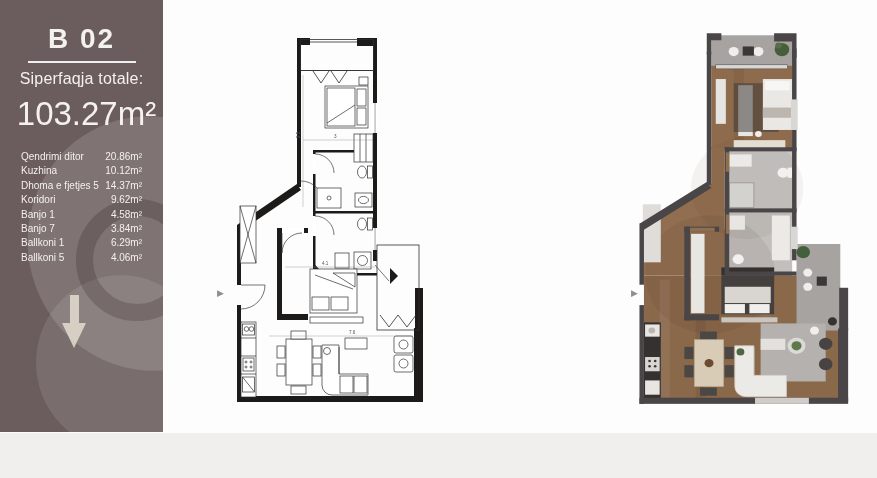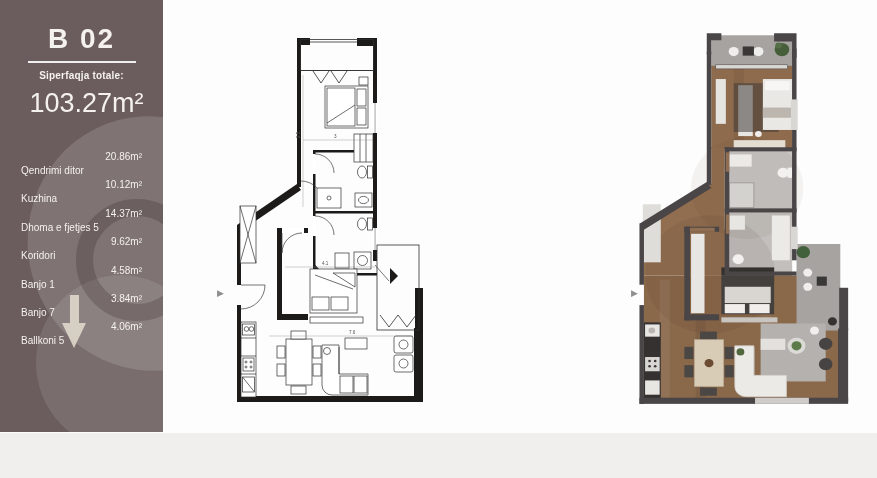--- a/index.html
+++ b/index.html
@@ -14,25 +14,25 @@
   }
   .wm-blob1{position:absolute;left:28px;top:116px;width:245px;height:255px;
     border-radius:50%;background:rgba(255,255,255,0.14);transform:rotate(-15deg);}
   .wm-blob2{position:absolute;left:36px;top:275px;width:170px;height:175px;
     border-radius:50%;background:rgba(255,255,255,0.10);}
   .wm-ring{position:absolute;left:76px;top:199px;width:88px;height:88px;
     border:17px solid rgba(42,28,28,0.22);border-radius:50%;box-sizing:content-box;}
   .sb-head{position:absolute;left:0;top:22px;width:100%;text-align:center;}
   .sb-title{font-size:28px;font-weight:800;letter-spacing:2px;line-height:34px;}
   .sb-rule{width:108px;height:2px;background:rgba(255,255,255,0.9);margin:5px auto 7px auto;}
-  .sb-sub{font-size:10px;font-weight:700;letter-spacing:.2px;}
-  .sb-total{font-size:27px;font-weight:400;margin-top:7px;padding-left:10px;}
+  .sb-sub{font-size:16px;font-weight:400;letter-spacing:.2px;}
+  .sb-total{font-size:33px;font-weight:400;margin-top:7px;padding-left:10px;}
   .room-list{position:absolute;left:0;top:150px;width:100%;padding:0 21px;box-sizing:border-box;}
   .room-row{display:flex;justify-content:space-between;font-size:10px;line-height:14.4px;font-weight:500;}
-  .room-name{white-space:nowrap;margin-top:14px;}
+  .room-name{white-space:nowrap;}
   .room-area{white-space:nowrap;}
   .sb-arrow{position:absolute;left:61px;top:295px;opacity:.92;}
   
   .plan-tech{position:absolute;left:225px;top:25px;}
   .plan-rend{position:absolute;left:626px;top:20px;}
   .entry-arrow{position:absolute;font-size:9px;color:#8f8f8f;line-height:9px;}
   .entry-arrow.a1{left:217px;top:289px;}
   .entry-arrow.a2{left:631px;top:289px;}
   
   .footer-band{position:absolute;left:0;top:433px;width:877px;height:45px;background:#f0efee;}
@@ -72,20 +72,24 @@
           <span class="room-name">Koridori</span>
           <span class="room-area">9.62m²</span>
         </div>
       <div class="room-row">
           <span class="room-name">Banjo 1</span>
           <span class="room-area">4.58m²</span>
         </div>
       <div class="room-row">
           <span class="room-name">Banjo 7</span>
           <span class="room-area">3.84m²</span>
+        </div>
+      <div class="room-row">
+          <span class="room-name">Ballkoni 1</span>
+          <span class="room-area">6.29m²</span>
         </div>
       <div class="room-row">
           <span class="room-name">Ballkoni 5</span>
           <span class="room-area">4.06m²</span>
         </div>
     </div>
 
     <svg class="sb-arrow" width="26" height="54" viewBox="0 0 26 54">
       <rect x="9" y="0" width="9" height="30" fill="#ddd6c9"></rect>
       <polygon points="1,28 25,28 13,53" fill="#ddd6c9"></polygon>

